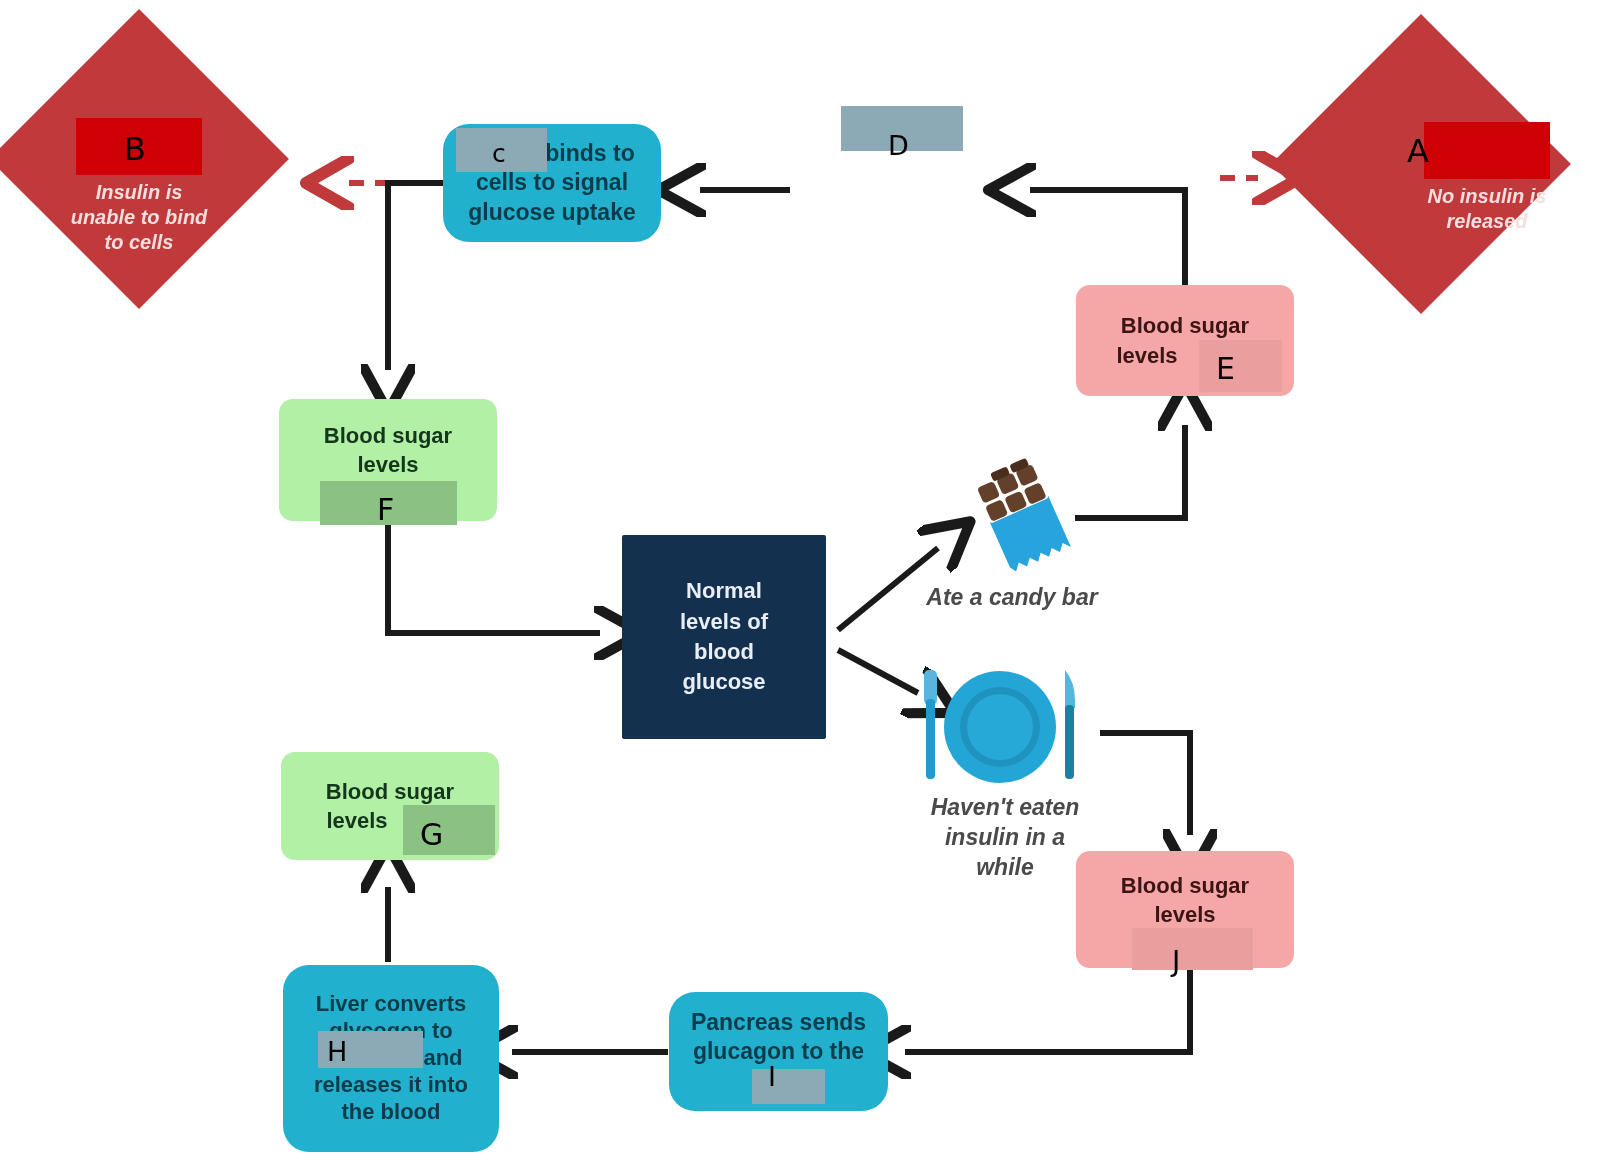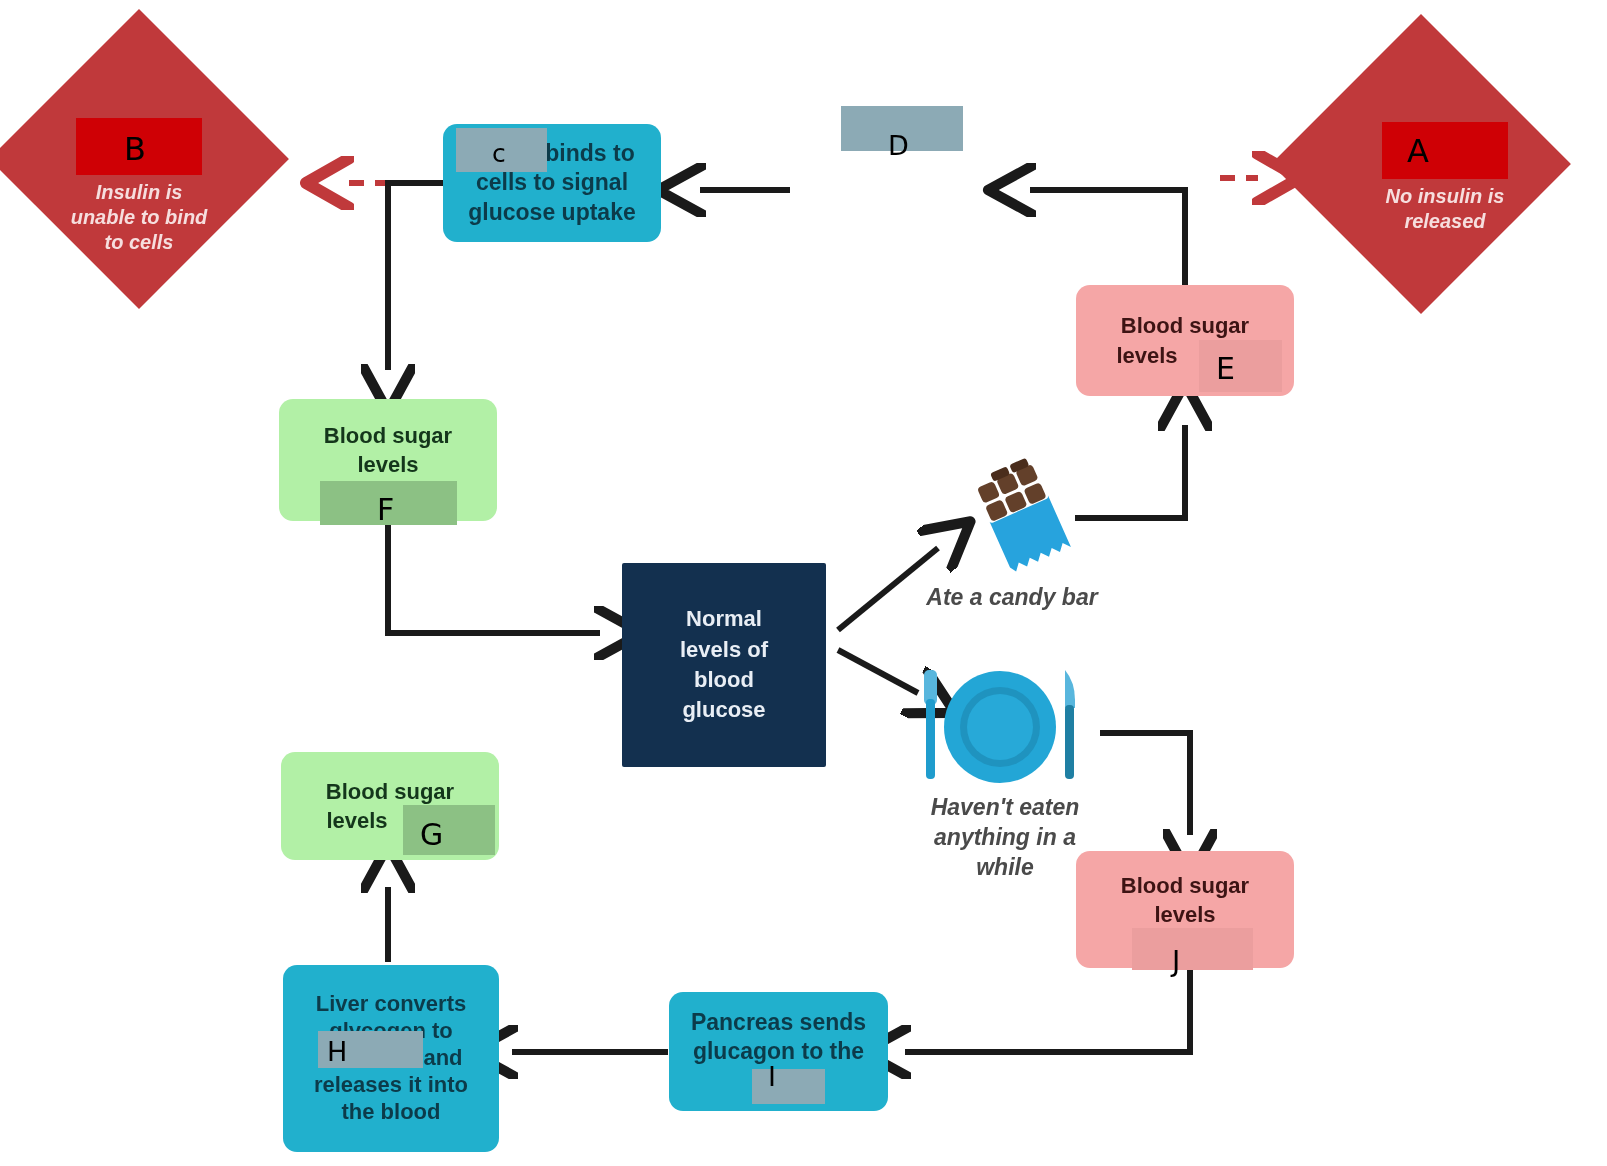--- a/index.html
+++ b/index.html
@@ -27,21 +27,21 @@
     position: absolute;
     box-sizing: border-box;
     display: flex;
     flex-direction: column;
     align-items: center;
     justify-content: center;
     text-align: center;
   }
   .teal-box {
     background: #21b0cd;
-    border-radius: 14px;
+    border-radius: 26px;
     color: #0c3b4a;
     font-weight: bold;
     font-size: 23px;
     line-height: 1.28;
     padding: 8px 18px;
   }
   .green-box {
     background: #b2f0a6;
     border-radius: 14px;
     color: #14361b;
@@ -192,21 +192,21 @@
     <div class="redact red" style="position:relative; width:126px; height:57px;"></div>
     <div class="diamond-caption" style="margin-top:5px;">
       <div>Insulin is</div>
       <div>unable to bind</div>
       <div>to cells</div>
     </div>
   </div>
   <div class="ansletter" style="left:124px; top:133px; font-size:32px;">B</div>
 
   <div class="diamond" style="left:1315px; top:58px;"></div>
-  <div class="diamond-content" style="left:1334px; top:122px; width:222px;">
+  <div class="diamond-content" style="left:1376px; top:122px; width:222px;">
     <div class="redact red" style="position:relative; width:126px; height:57px;"></div>
     <div class="diamond-caption" style="margin-top:5px;">
       <div>No insulin is</div>
       <div>released</div>
     </div>
   </div>
   <div class="ansletter" style="left:1407px; top:135px; font-size:32px;">A</div>
 
   <div class="node teal-box" style="left:443px; top:124px; width:218px; height:118px;">
     <div style="display:flex; align-items:baseline; gap:4px;">
@@ -269,21 +269,21 @@
   <div class="redact grayblue" style="left:752px; top:1069px; width:73px; height:35px;"></div>
   <div class="ansletter" style="left:768px; top:1063px; font-size:27px;">I</div>
 
   <div class="node pink-box" style="left:1076px; top:851px; width:218px; height:117px; justify-content:flex-start; padding-top:20px;">
     <div>Blood sugar</div>
     <div>levels</div>
   </div>
   <div class="redact pink" style="left:1132px; top:928px; width:121px; height:42px;"></div>
   <div class="ansletter" style="left:1172px; top:948px; font-size:28px;">J</div>
 
-  <div class="node navy-box" style="left:622px; top:535px; width:204px; height:204px;margin-top:28px;">
+  <div class="node navy-box" style="left:622px; top:535px; width:204px; height:204px;">
     <div>Normal</div>
     <div>levels of</div>
     <div>blood</div>
     <div>glucose</div>
   </div>
 
   <div class="icon-wrap" style="left:963px; top:456px; width:120px; height:125px;">
     <svg width="120" height="125" viewBox="0 0 120 125">
       <g transform="rotate(-24 60 62)">
 
@@ -318,17 +318,17 @@
       <circle cx="90" cy="62" r="56" fill="#23a6d6"></circle>
       <circle cx="90" cy="62" r="40" fill="#1f93bf"></circle>
       <circle cx="90" cy="62" r="33" fill="#27a9d8"></circle>
 
       <path d="M155,5 q10,12 10,30 l0,8 l-10,0 Z" fill="#58b6dd"></path>
       <rect x="155" y="40" width="9" height="74" rx="4" fill="#1f7fa3"></rect>
     </svg>
   </div>
   <div class="caption-italic" style="left:905px; top:793px; width:200px;">
     <div>Haven't eaten</div>
-    <div>anything in a</div>
+    <div>insulin in a</div>
     <div>while</div>
   </div>
 
 </div>
 
 </body></html>

